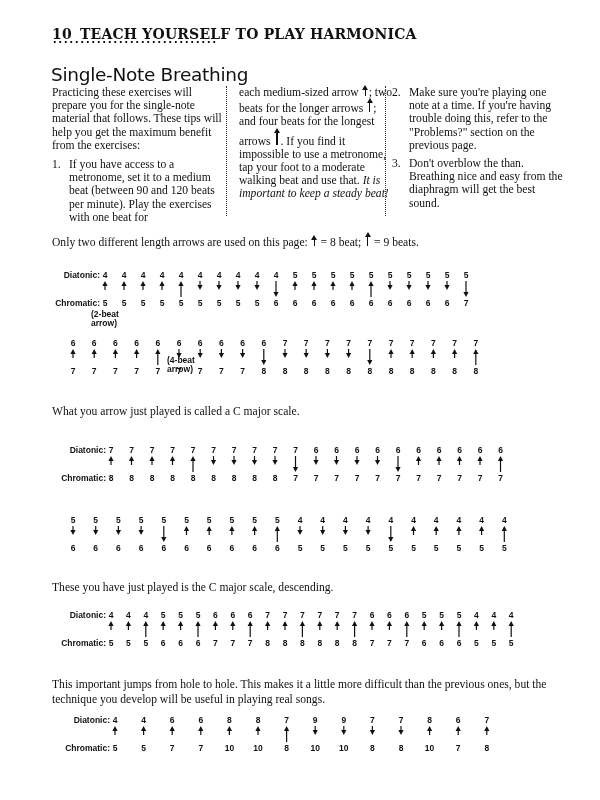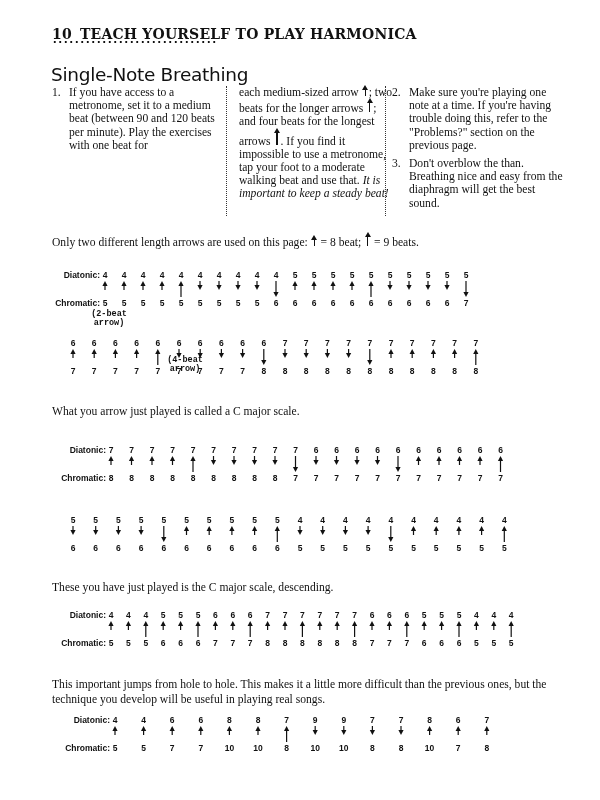--- a/index.html
+++ b/index.html
@@ -24,34 +24,35 @@
   .arr { display: inline-block; position: relative; width: 7px; vertical-align: baseline; }
   .arr::before { content: ""; position: absolute; left: 3px; bottom: 0; width: 1.2px; background: #111; }
   .arr::after { content: ""; position: absolute; left: 0.6px; width: 0; height: 0; border-left: 3px solid transparent; border-right: 3px solid transparent; border-bottom: 5px solid #111; }
   .arr.a1 { height: 10px; } .arr.a1::before { height: 8px; } .arr.a1::after { top: -1px; }
   .arr.a2 { height: 13px; } .arr.a2::before { height: 11px; } .arr.a2::after { top: -1px; }
   .arr.a3 { height: 16px; } .arr.a3::before { height: 14px; } .arr.a3::after { top: -1px; }
   .para { position: absolute; left: 52px; font-size: 11.6px; line-height: 15px; color: #111; width: 500px; }
   .tab { position: absolute; left: 0; width: 600px; font-family: "Liberation Sans", sans-serif; font-weight: bold; font-size: 8.5px; }
   .tab .lbl { position: absolute; text-align: right; white-space: nowrap; }
   .tab .cell { position: absolute; width: 12px; margin-left: -6px; text-align: center; }
-  .tab .note { position: absolute; font-family: Liberation Mono, monospace; font-weight: bold; font-size: 8.5px; line-height: 9px; text-align: center; width: 36px; margin-left: -18px; }
+  .tab .note { position: absolute; font-family: Liberation Sans, sans-serif; font-weight: bold; font-size: 8.5px; line-height: 9px; width: 36px; margin-left: -18px; }
   .tab svg { position: absolute; left: 0; overflow: visible; }
 </style>
 </head>
 <body>
 
 <div class="running-head">
   <span class="pg">10</span><span>TEACH YOURSELF TO PLAY HARMONICA</span>
 </div>
 <div class="dots"></div>
 
 <div class="title">Single-Note Breathing</div>
 
 <div class="col col1">
+  <p>Practicing these exercises will prepare you for the single-note material that follows. These tips will help you get the maximum benefit from the exercises:</p>
   <div class="li">
     <span class="num">1.</span>
     <span class="txt" id="tip1a">If you have access to a metronome, set it to a medium beat (between 90 and 120 beats per minute). Play the exercises with one beat for</span>
   </div>
 </div>
 <div class="vsep vsep1"></div>
 <div class="col col2" id="col2"><span>each medium-sized arrow </span><span class="arr a1"></span><span>; two beats for the longer arrows</span> <span class="arr a2"></span><span>; and four beats for the longest arrows</span> <span class="arr a3"></span><span>. If you find it impossible to use a metronome, tap your foot to a moderate walking beat and use that.</span> <span style="font-style: italic;">It is important to keep a steady beat!</span></div>
 <div class="vsep vsep2"></div>
 <div class="col col3">
   <div class="li">

